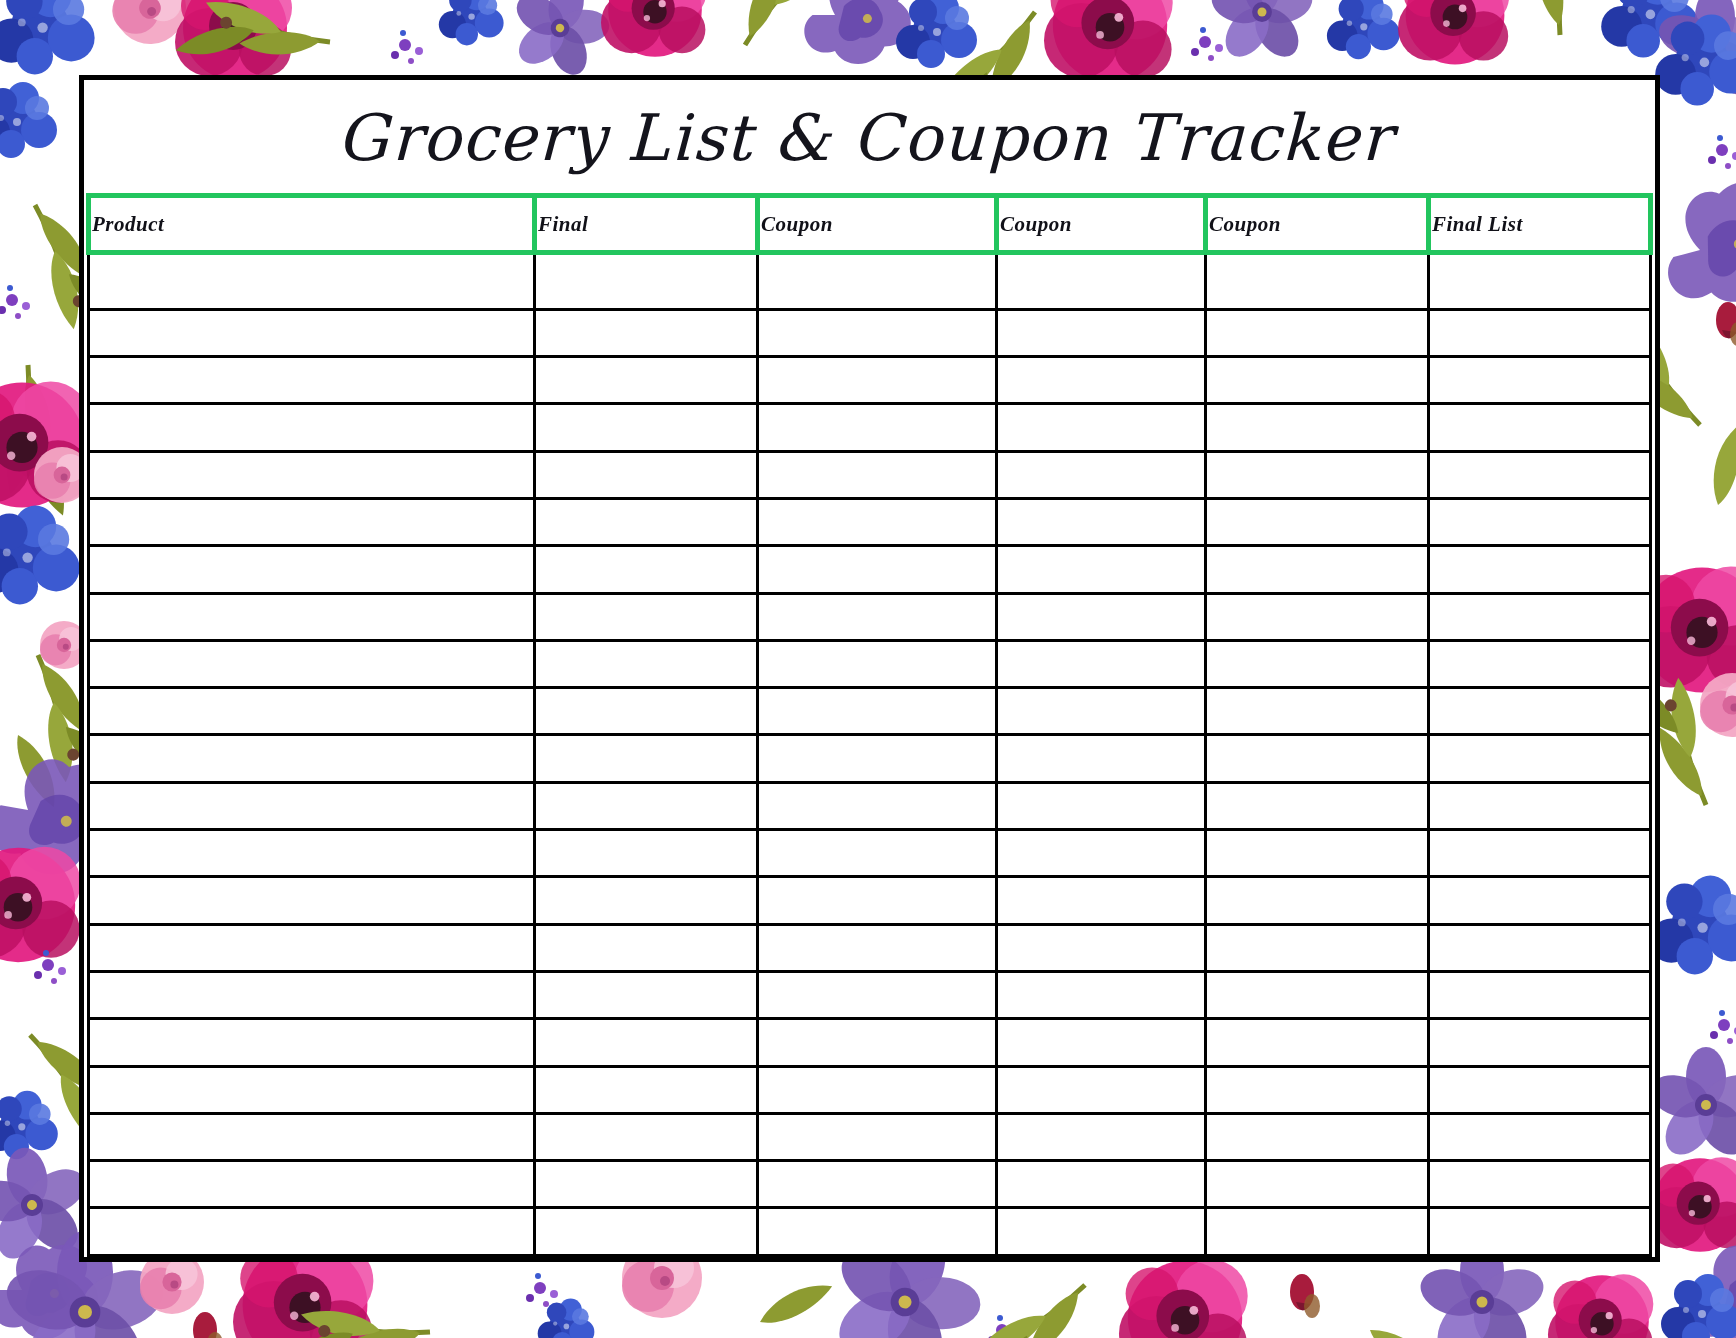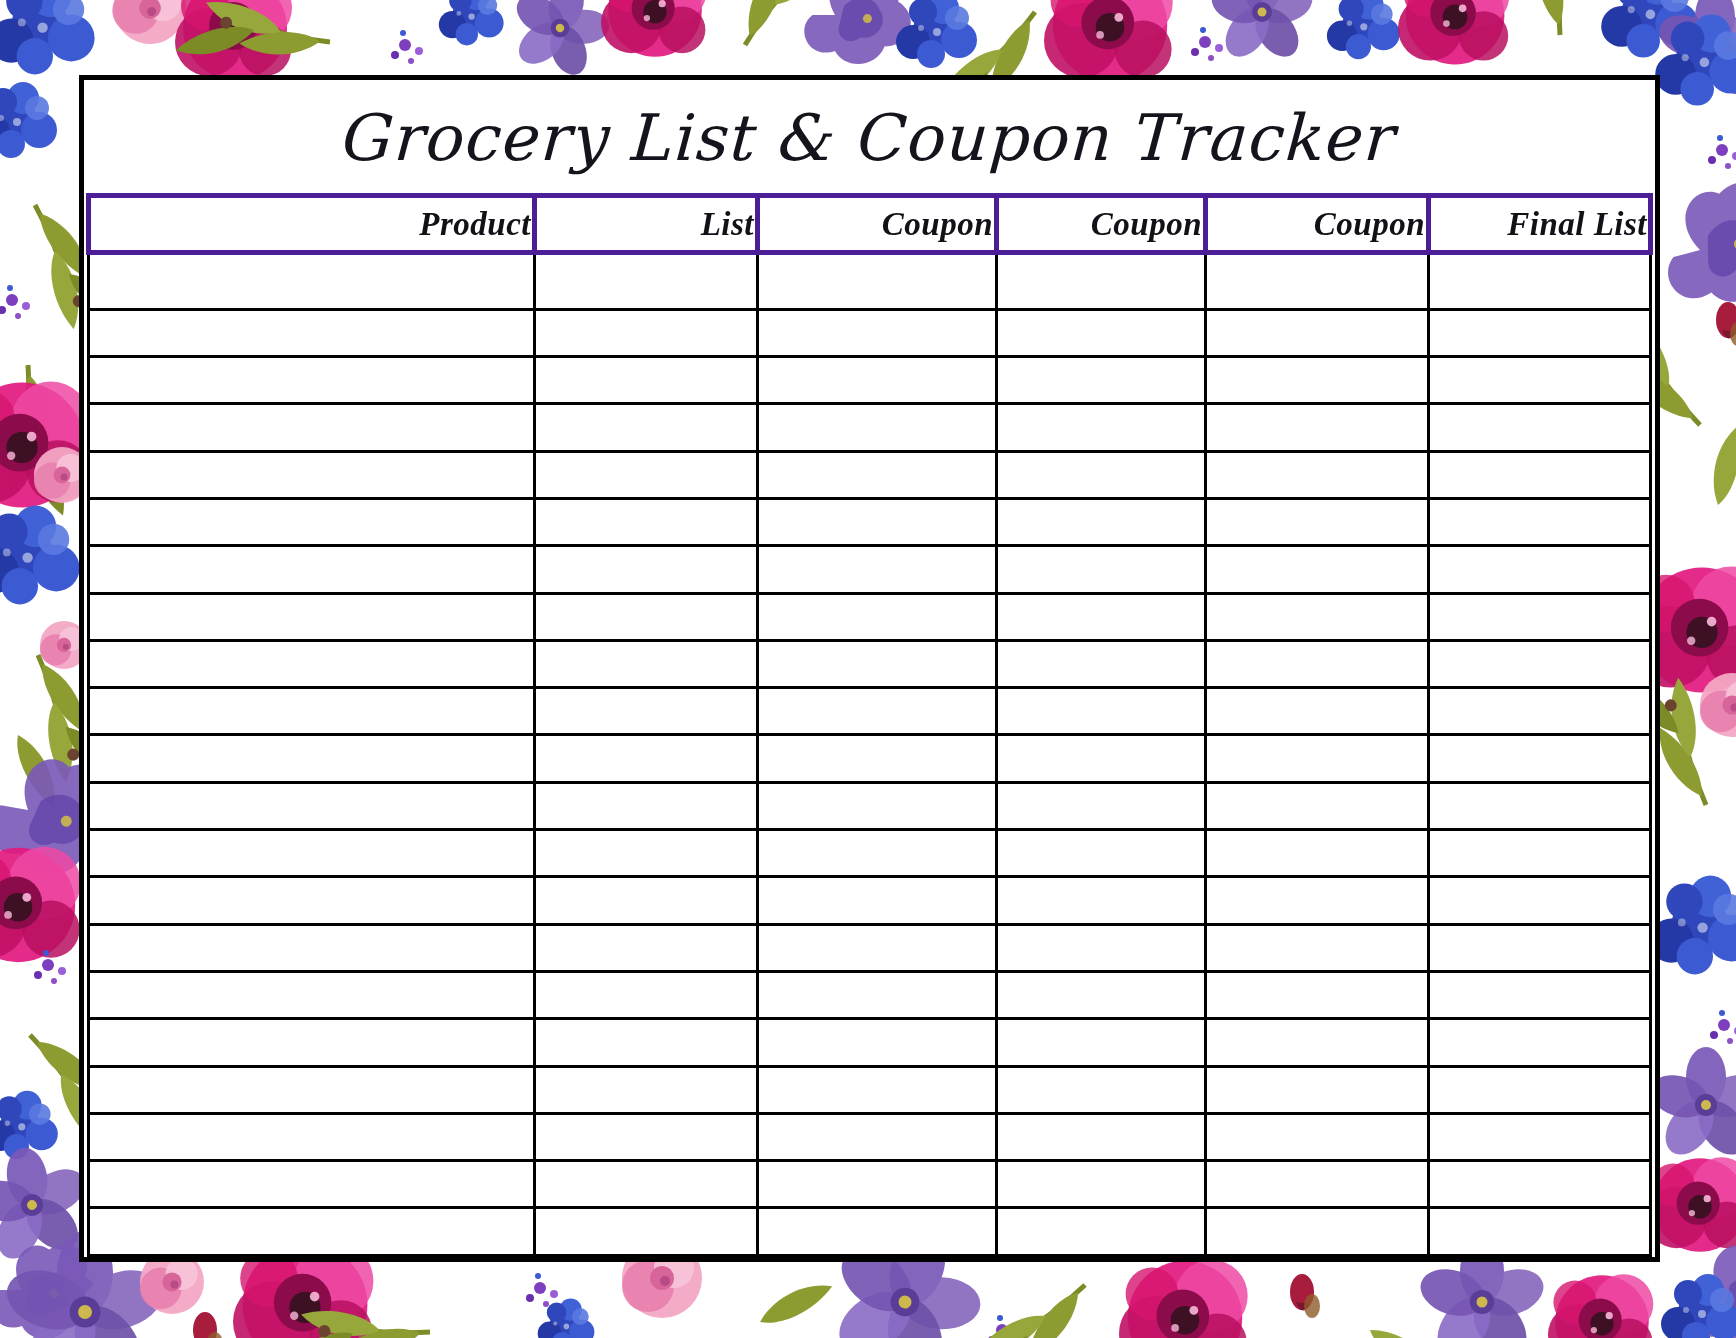--- a/index.html
+++ b/index.html
@@ -48,28 +48,28 @@
     white-space: nowrap;
   }
   table.tracker {
     width: calc(100% - 4px);
     margin: 0 2px;
     height: 1064px;
     border-collapse: collapse;
     table-layout: fixed;
   }
   table.tracker thead th {
-    border: 5px solid #4c1d95;
+    border: 5px solid #22c55e;
     height: 50px;
     font-family: "Liberation Serif", serif;
     font-style: italic;
     font-weight: 700;
-    font-size: 33px;
+    font-size: 21px;
     color: #111118;
-    text-align: right;
+    text-align: left;
     vertical-align: middle;
     background: #ffffff;
     letter-spacing: 0.5px;
   }
   table.tracker tbody td {
     border: 3px solid #000000;
     background: #ffffff;
   }
 </style>
 </head>
@@ -236,21 +236,21 @@
       <col style="width:446px">
       <col style="width:223px">
       <col style="width:239px">
       <col style="width:209px">
       <col style="width:223px">
       <col>
     </colgroup>
     <thead>
       <tr>
         <th>Product</th>
-        <th>List</th>
+        <th>Final</th>
         <th>Coupon</th>
         <th>Coupon</th>
         <th>Coupon</th>
         <th>Final List</th>
       </tr>
     </thead>
     <tbody>
         <tr>
           <td></td>
           <td></td>

